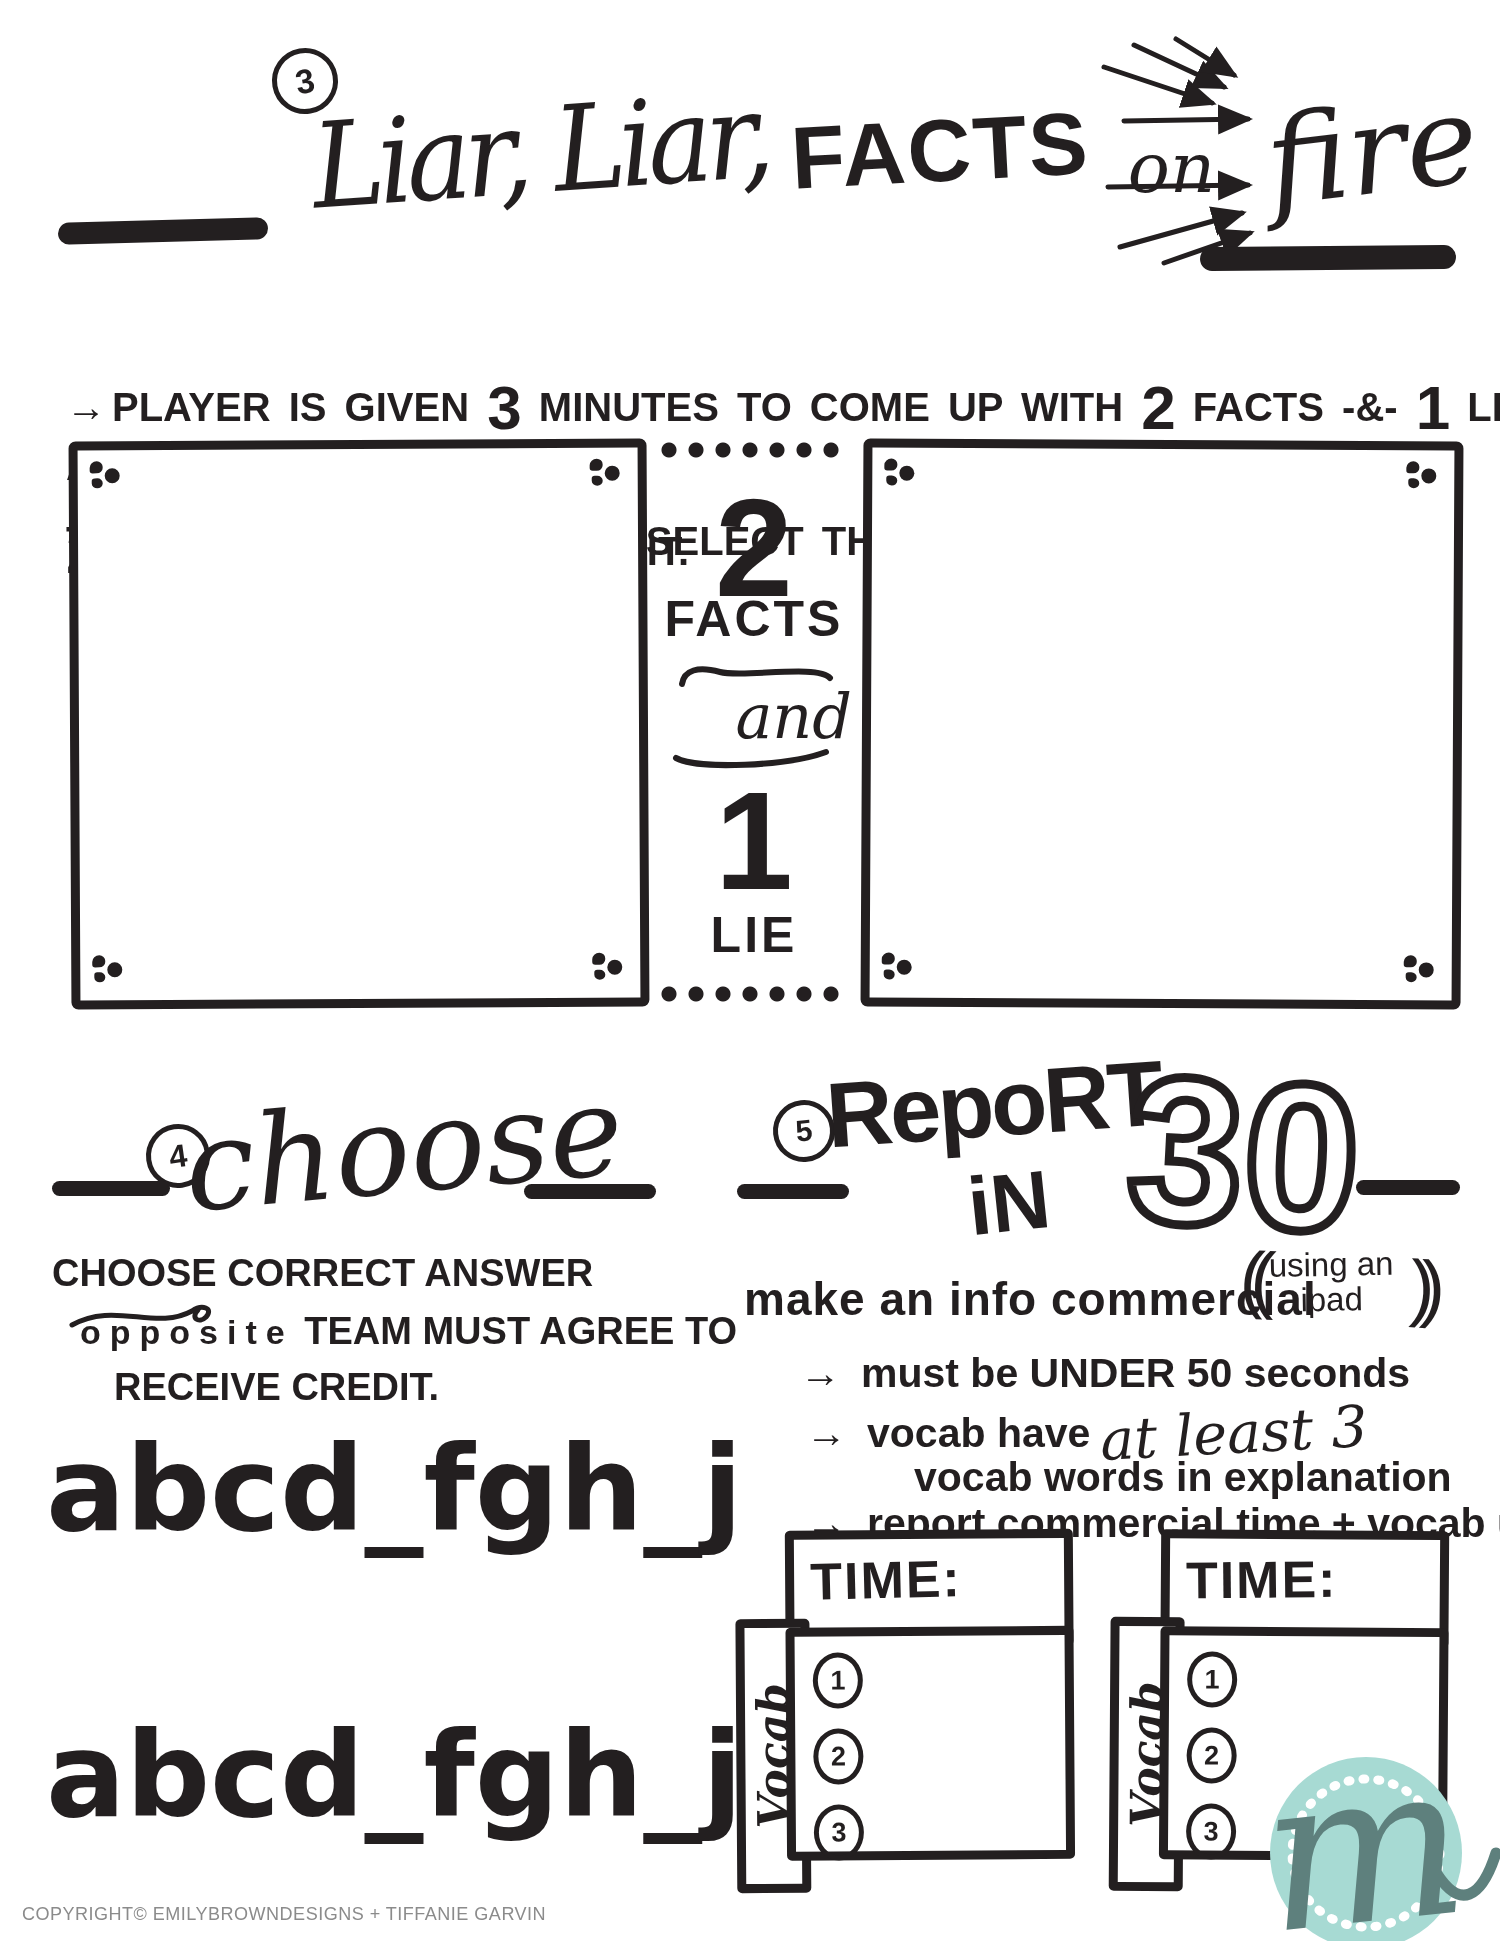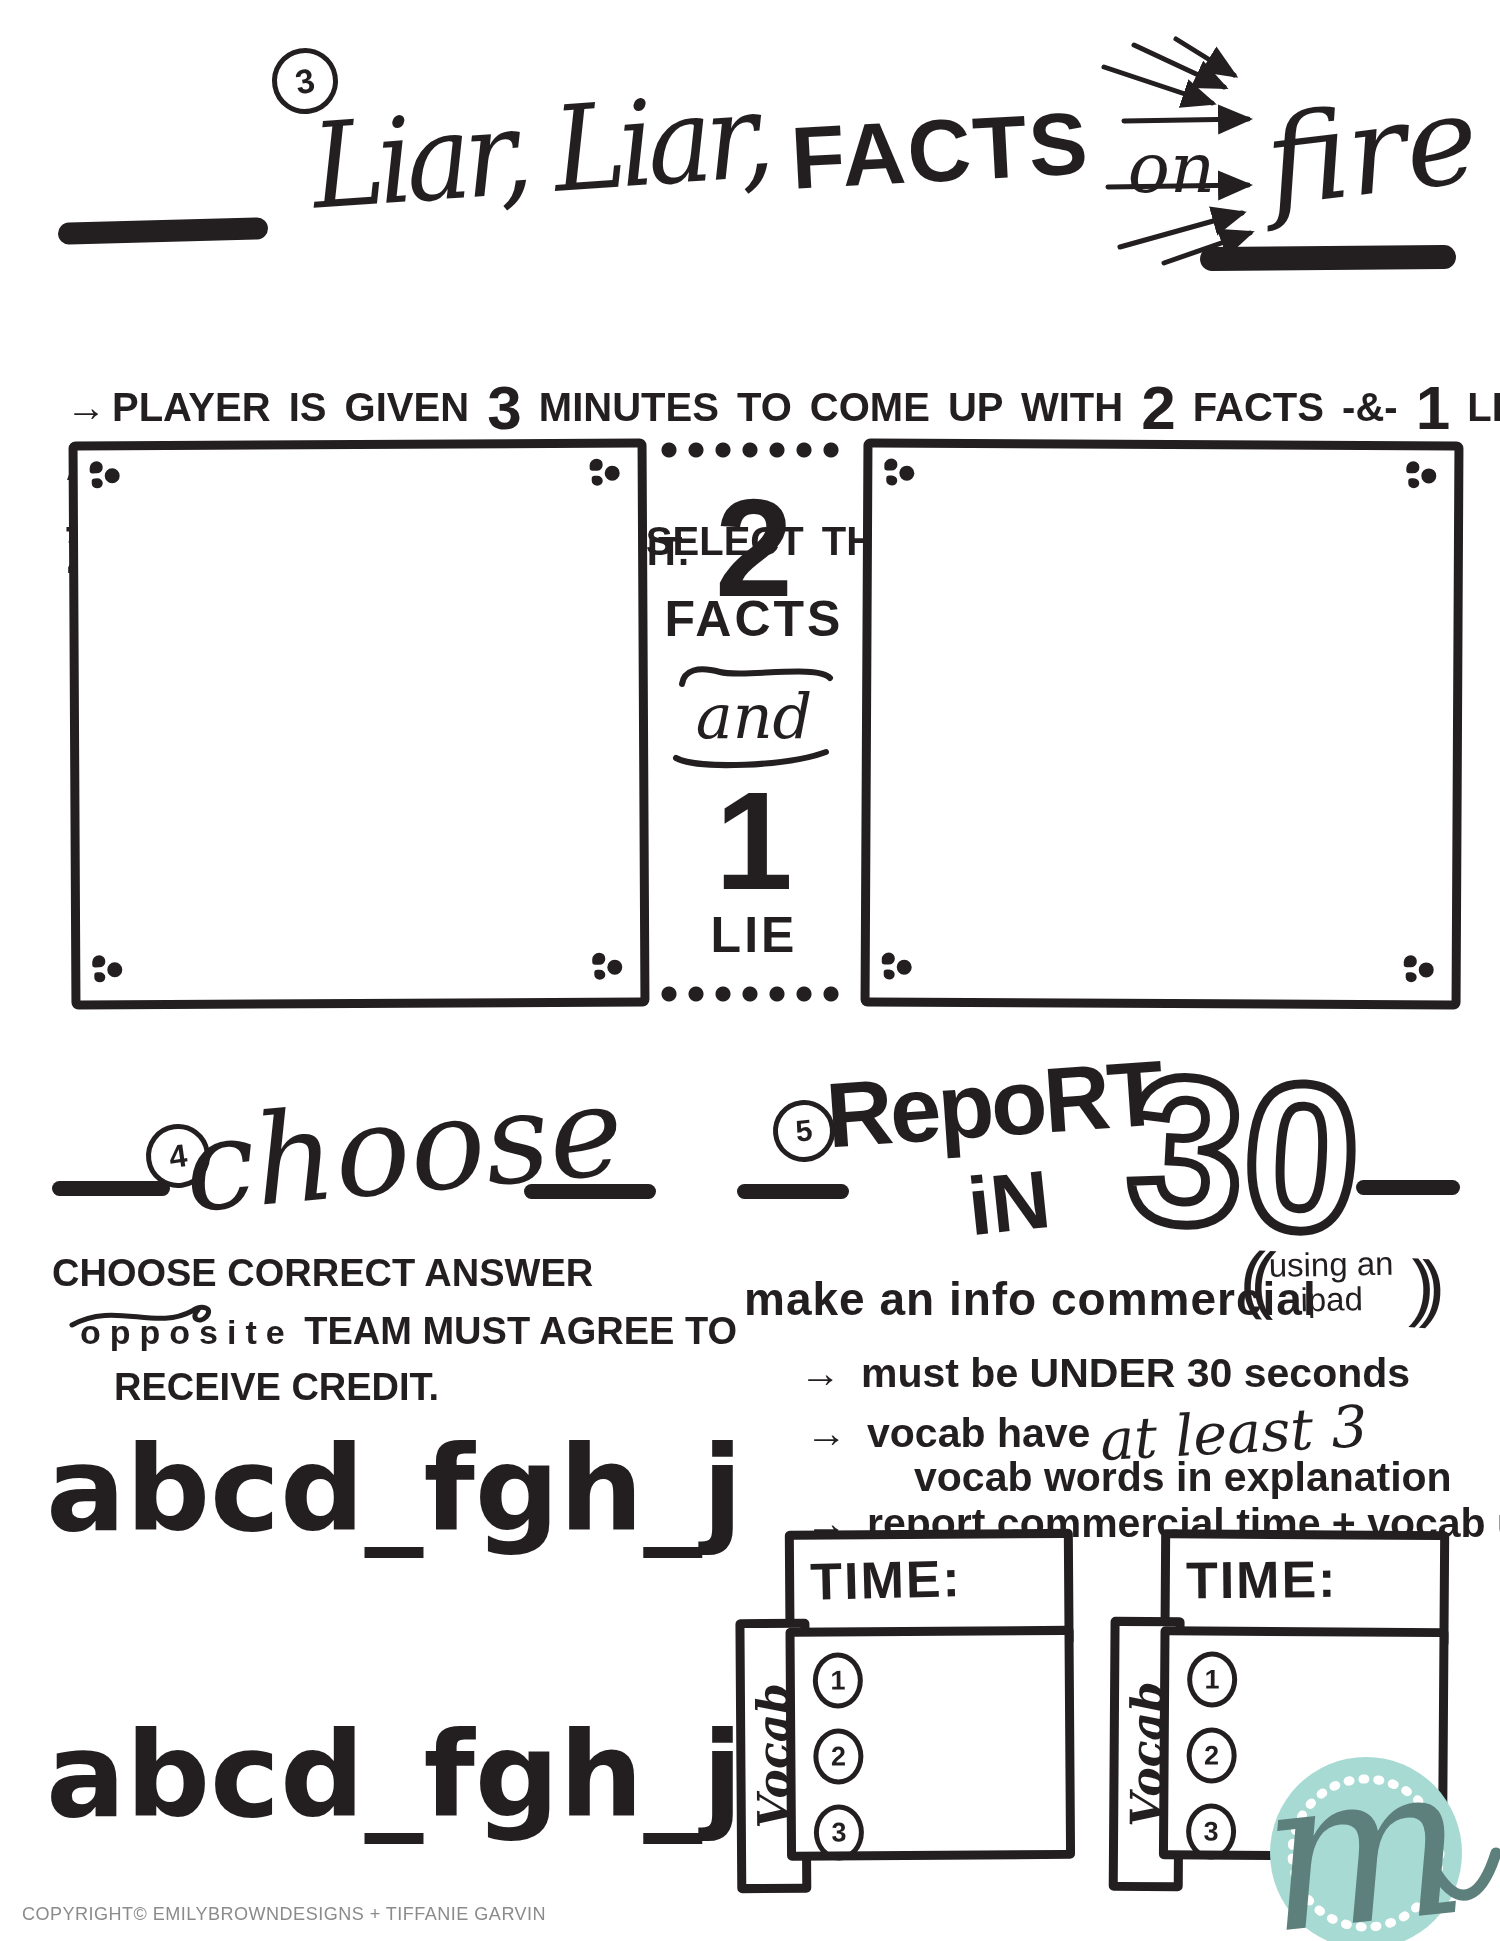--- a/index.html
+++ b/index.html
@@ -31,21 +31,21 @@
   .dot-cluster i:nth-child(1){left:0;top:1px;width:13px;height:12px;border-radius:60% 50% 50% 25%;}
   .dot-cluster i:nth-child(2){left:15px;top:8px;width:15px;height:15px;}
   .dot-cluster i:nth-child(3){left:2px;top:18px;width:11px;height:10px;border-radius:30% 55% 55% 55%;}
   
   .mid-col{left:656px;top:440px;width:196px;height:568px;}
   .dotrow{position:absolute;left:4px;right:4px;height:17px;
           background-image:radial-gradient(circle at 9px 8px,#231f20 7px,transparent 8px);
           background-size:27px 17px;background-repeat:repeat-x;}
   .mid-num{position:absolute;width:100%;text-align:center;font-size:140px;font-weight:800;line-height:.9;}
   .mid-word{position:absolute;width:100%;text-align:center;font-size:50px;font-weight:700;letter-spacing:3px;}
-  .and-block{position:absolute;width:100%;text-align:center;}
+  .and-block{position:absolute;width:100%;text-align:right;}
   .and-word{font-size:62px;line-height:1;margin:-2px 0;}
   
   .sec-script-title{font-size:125px;line-height:1;}
   .s5-word{font-weight:800;line-height:1;white-space:nowrap;}
   .s5-30{font-weight:800;line-height:1;color:#fff;-webkit-text-stroke:9px #231f20;}
   
   .s4line{font-size:38px;font-weight:700;white-space:nowrap;}
   .spaced{letter-spacing:9px;font-weight:600;font-size:34px;}
   .example-line{font-size:118px;font-weight:600;font-family:"DejaVu Sans",sans-serif;white-space:nowrap;text-align:center;}
   
@@ -222,21 +222,21 @@
   <div class="abs aside" style="left:1240px;top:1248px;">
     <span class="paren">((</span>
     <span class="aside-col">
       <span>using an</span><br>
       <span>ipad</span>
     </span>
     <span class="paren">))</span>
   </div>
 
   <div class="abs b-line" style="left:800px;top:1350px;">
-    <span class="b-arrow">→</span><span>must be UNDER 30 seconds</span>
+    <span class="b-arrow">→</span><span>must be UNDER 50 seconds</span>
   </div>
   <div class="abs b-line" style="left:806px;top:1400px;">
     <span class="b-arrow">→</span><span>vocab have</span><span class="script b-script">at least 3</span>
   </div>
   <div class="abs b-line" style="left:914px;top:1454px;">vocab words in explanation</div>
   <div class="abs b-line" style="left:806px;top:1500px;">
     <span class="b-arrow">→</span><span>report commercial time + vocab used</span>
   </div>
 
   <div class="score-table" style="left:736px;top:1530px;transform:rotate(-.4deg);">

